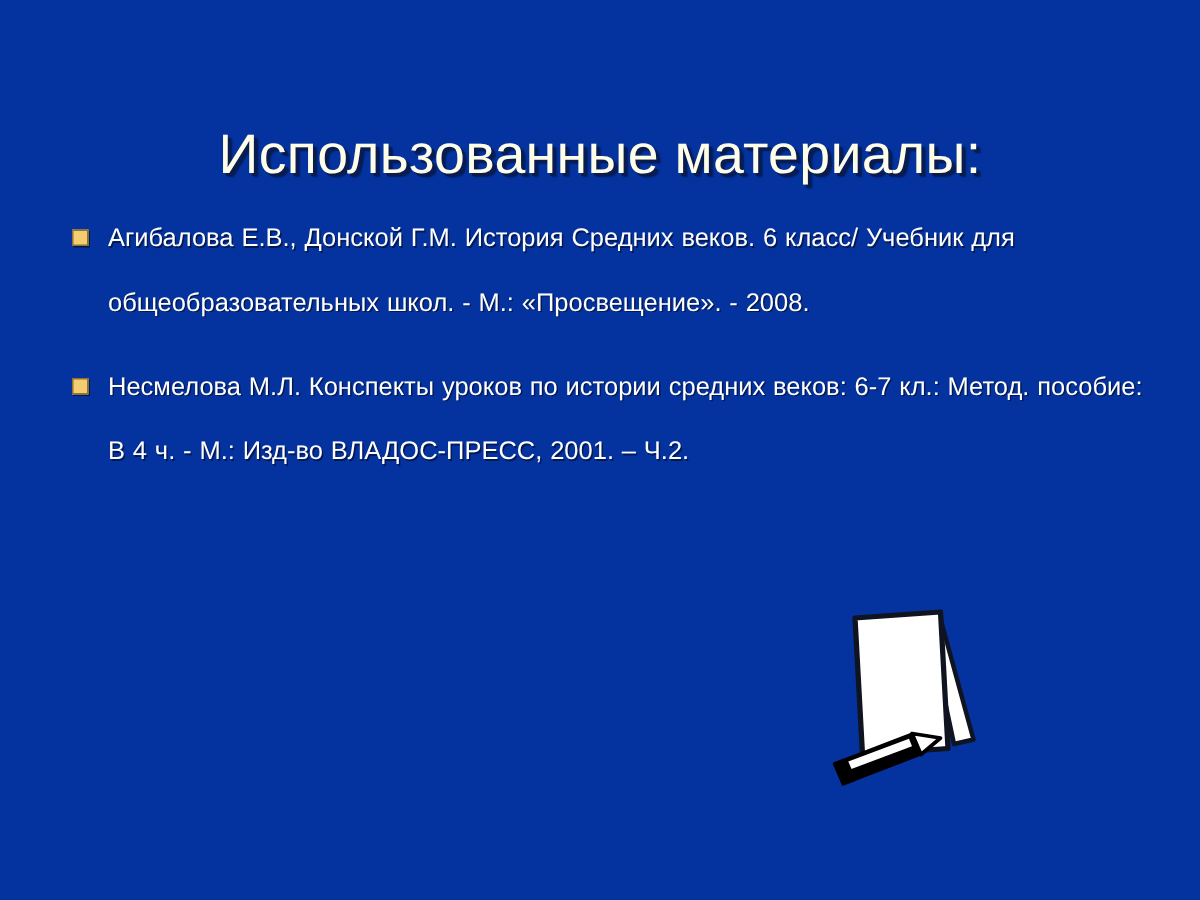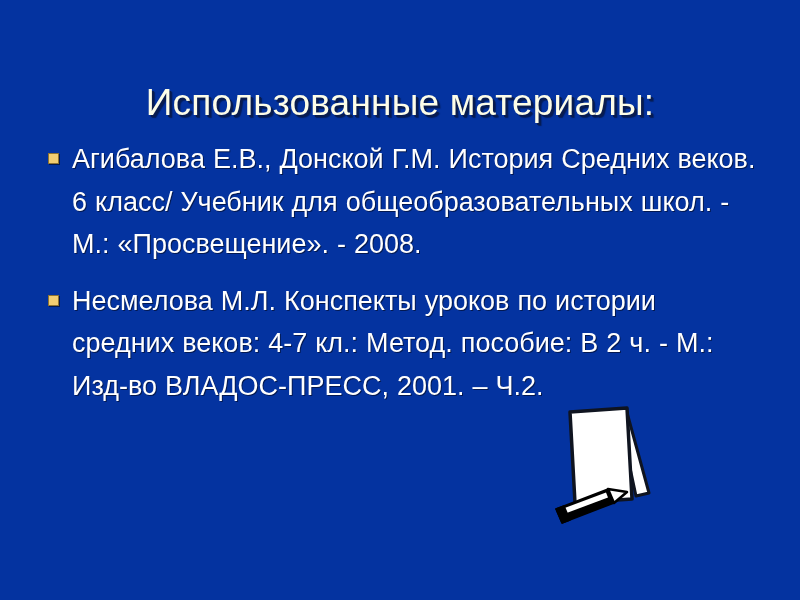--- a/index.html
+++ b/index.html
@@ -63,21 +63,21 @@
     width: 11px;
     height: 11px;
     background: #f2cd72;
     border: 1px solid #8e7332;
     box-sizing: border-box;
     box-shadow: 1px 1px 0 rgba(4,16,52,0.75);
   }
 
   .bullet-text {
     display: block;
-    font-size: 27px;
+    font-size: 17px;
     line-height: 42.5px;
     color: #ffffff;
     text-shadow: 1px 1px 0 rgba(4,14,46,0.7);
     text-align: left;
     word-spacing: 0.5px;
   }
 
   
   .clipart {
     position: absolute;
@@ -101,21 +101,21 @@
 
   <div class="body-list">
 
     <div class="bullet-item">
       <span class="bullet-marker"></span>
       <span class="bullet-text">Агибалова Е.В., Донской Г.М. История Средних веков. 6 класс/ Учебник для общеобразовательных школ. - М.: «Просвещение». - 2008.</span>
     </div>
 
     <div class="bullet-item">
       <span class="bullet-marker"></span>
-      <span class="bullet-text">Несмелова М.Л. Конспекты уроков по истории средних веков: 4-7 кл.: Метод. пособие: В 2 ч. - М.: Изд-во ВЛАДОС-ПРЕСС, 2001. – Ч.2.</span>
+      <span class="bullet-text">Несмелова М.Л. Конспекты уроков по истории средних веков: 6-7 кл.: Метод. пособие: В 4 ч. - М.: Изд-во ВЛАДОС-ПРЕСС, 2001. – Ч.2.</span>
     </div>
 
   </div>
 
   <div class="clipart">
     <svg viewBox="0 0 140 140" xmlns="http://www.w3.org/2000/svg">
 
       <path d="M78 13 L101 97 L88 100 L71 20 Z" fill="#ffffff" stroke="#0f1420" stroke-width="3" stroke-linejoin="round"></path>
 
       <path d="M22 16 L79 12 L84 103 L27 107 Z" fill="#ffffff" stroke="#0f1420" stroke-width="3.5" stroke-linejoin="round"></path>

